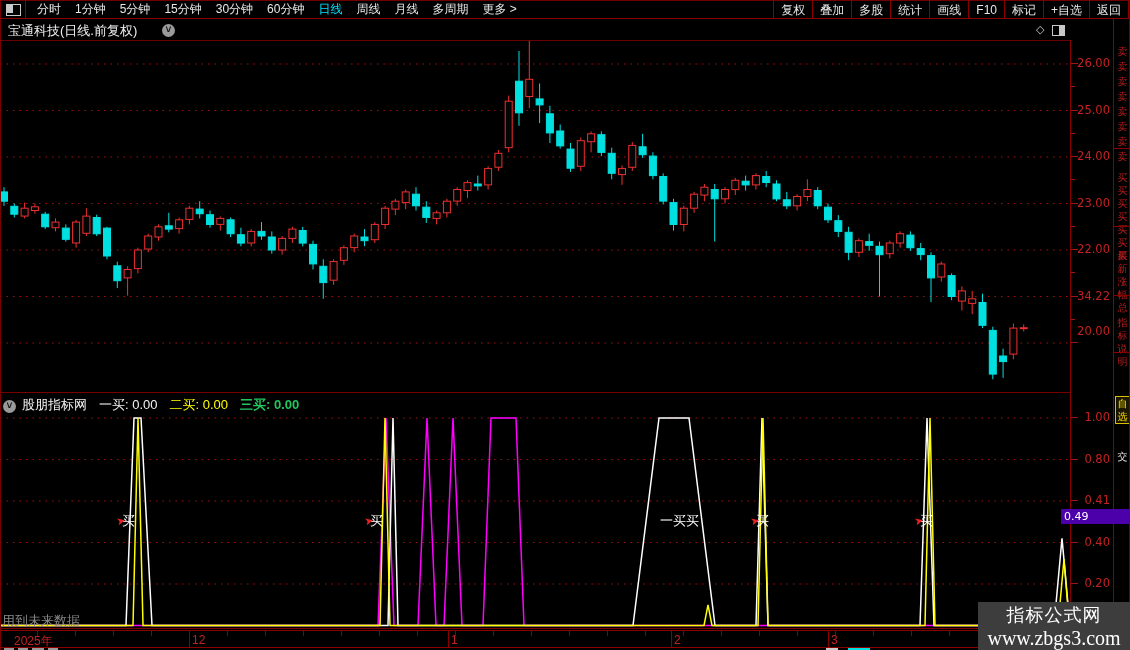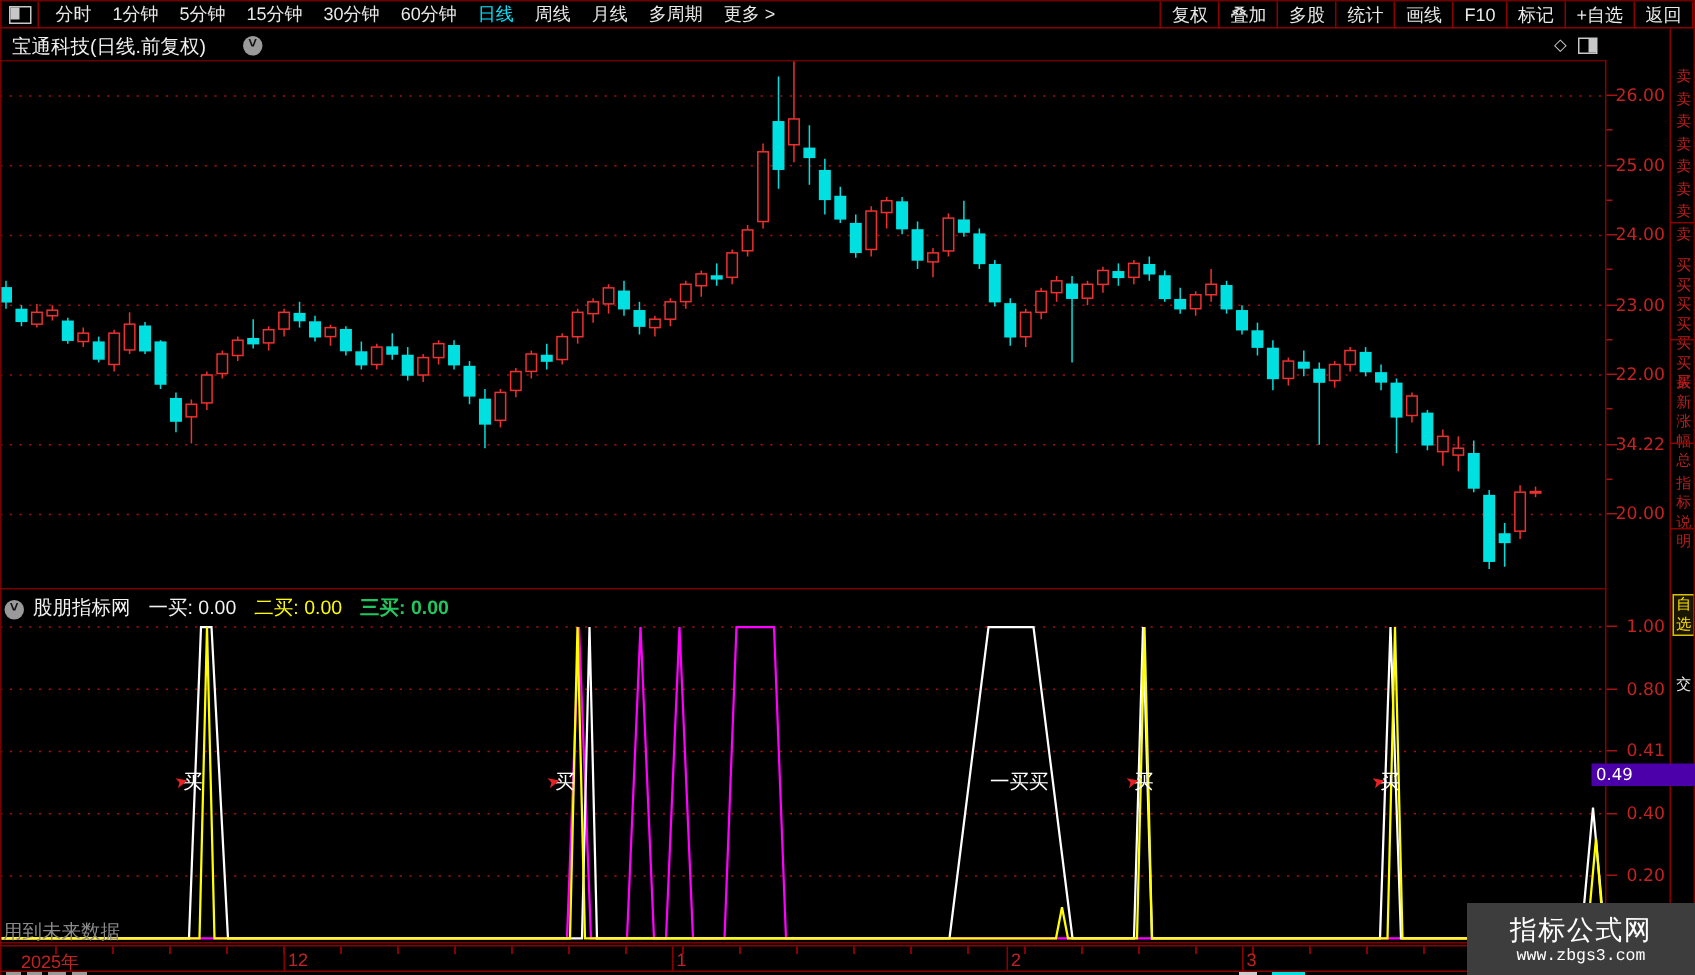--- a/index.html
+++ b/index.html
@@ -60,21 +60,21 @@
   
   #right-strip{left:1113px;top:19px;width:17px;height:631px;border-left:1px solid #8a0000;box-sizing:border-box;}
   .strip-char{position:absolute;left:2px;width:13px;font-size:10px;line-height:13px;color:#b91d1d;text-align:center;}
   .strip-div{position:absolute;left:0;width:16px;height:1px;background:#8a0000;}
   #strip-watch{position:absolute;left:1px;width:13px;border:1px solid #d8c000;background:#1a1600;}
   #strip-watch .strip-char{position:static;color:#ffe000;}
   
   #watermark{left:978px;top:602px;width:152px;height:48px;background:#3d3d3d;z-index:9;
     display:flex;flex-direction:column;align-items:center;justify-content:center;color:#fff;}
   #wm-line1{font-size:18px;font-weight:normal;letter-spacing:1px;}
-  #wm-line2{font-size:11px;font-family:Liberation Mono, monospace;}
+  #wm-line2{font-size:20px;font-family:Liberation Serif, serif;}
   
   .vline{position:absolute;width:1px;background:#7a0000;}
 </style>
 </head>
 <body>
 
 <div id="app">
 
   <div id="toolbar" class="abs">
     <div id="win-icon-cell">
@@ -337,21 +337,21 @@
       <div class="tickmark" style="top: 139.2px; width: 4px;"></div>
       <div class="axis-label" style="top: 155.5px;">23.00</div>
       <div class="tickmark" style="top: 162.5px; width: 7px;"></div>
       <div class="tickmark" style="top: 185.7px; width: 4px;"></div>
       <div class="axis-label" style="top: 202px;">22.00</div>
       <div class="tickmark" style="top: 209px; width: 7px;"></div>
       <div class="tickmark" style="top: 232.2px; width: 4px;"></div>
       <div class="axis-label" style="top: 248.5px;">34.22</div>
       <div class="tickmark" style="top: 255.5px; width: 7px;"></div>
       <div class="tickmark" style="top: 278.7px; width: 4px;"></div>
-      <div class="axis-label" style="top: 295px;">20.00</div>
+      <div class="axis-label" style="top: 284px;">20.00</div>
       <div class="tickmark" style="top: 302px; width: 7px;"></div>
     </div>
 
   <div id="ind-wrap" class="abs">
     <svg id="ind-svg" width="1070" height="237">
         <line x1="0" y1="25.0" x2="1070" y2="25.0" stroke="#a01010" stroke-width="1" stroke-dasharray="1.5 5"></line>
         <line x1="0" y1="66.5" x2="1070" y2="66.5" stroke="#a01010" stroke-width="1" stroke-dasharray="1.5 5"></line>
         <line x1="0" y1="108.0" x2="1070" y2="108.0" stroke="#a01010" stroke-width="1" stroke-dasharray="1.5 5"></line>
         <line x1="0" y1="149.5" x2="1070" y2="149.5" stroke="#a01010" stroke-width="1" stroke-dasharray="1.5 5"></line>
         <line x1="0" y1="191.0" x2="1070" y2="191.0" stroke="#a01010" stroke-width="1" stroke-dasharray="1.5 5"></line>

